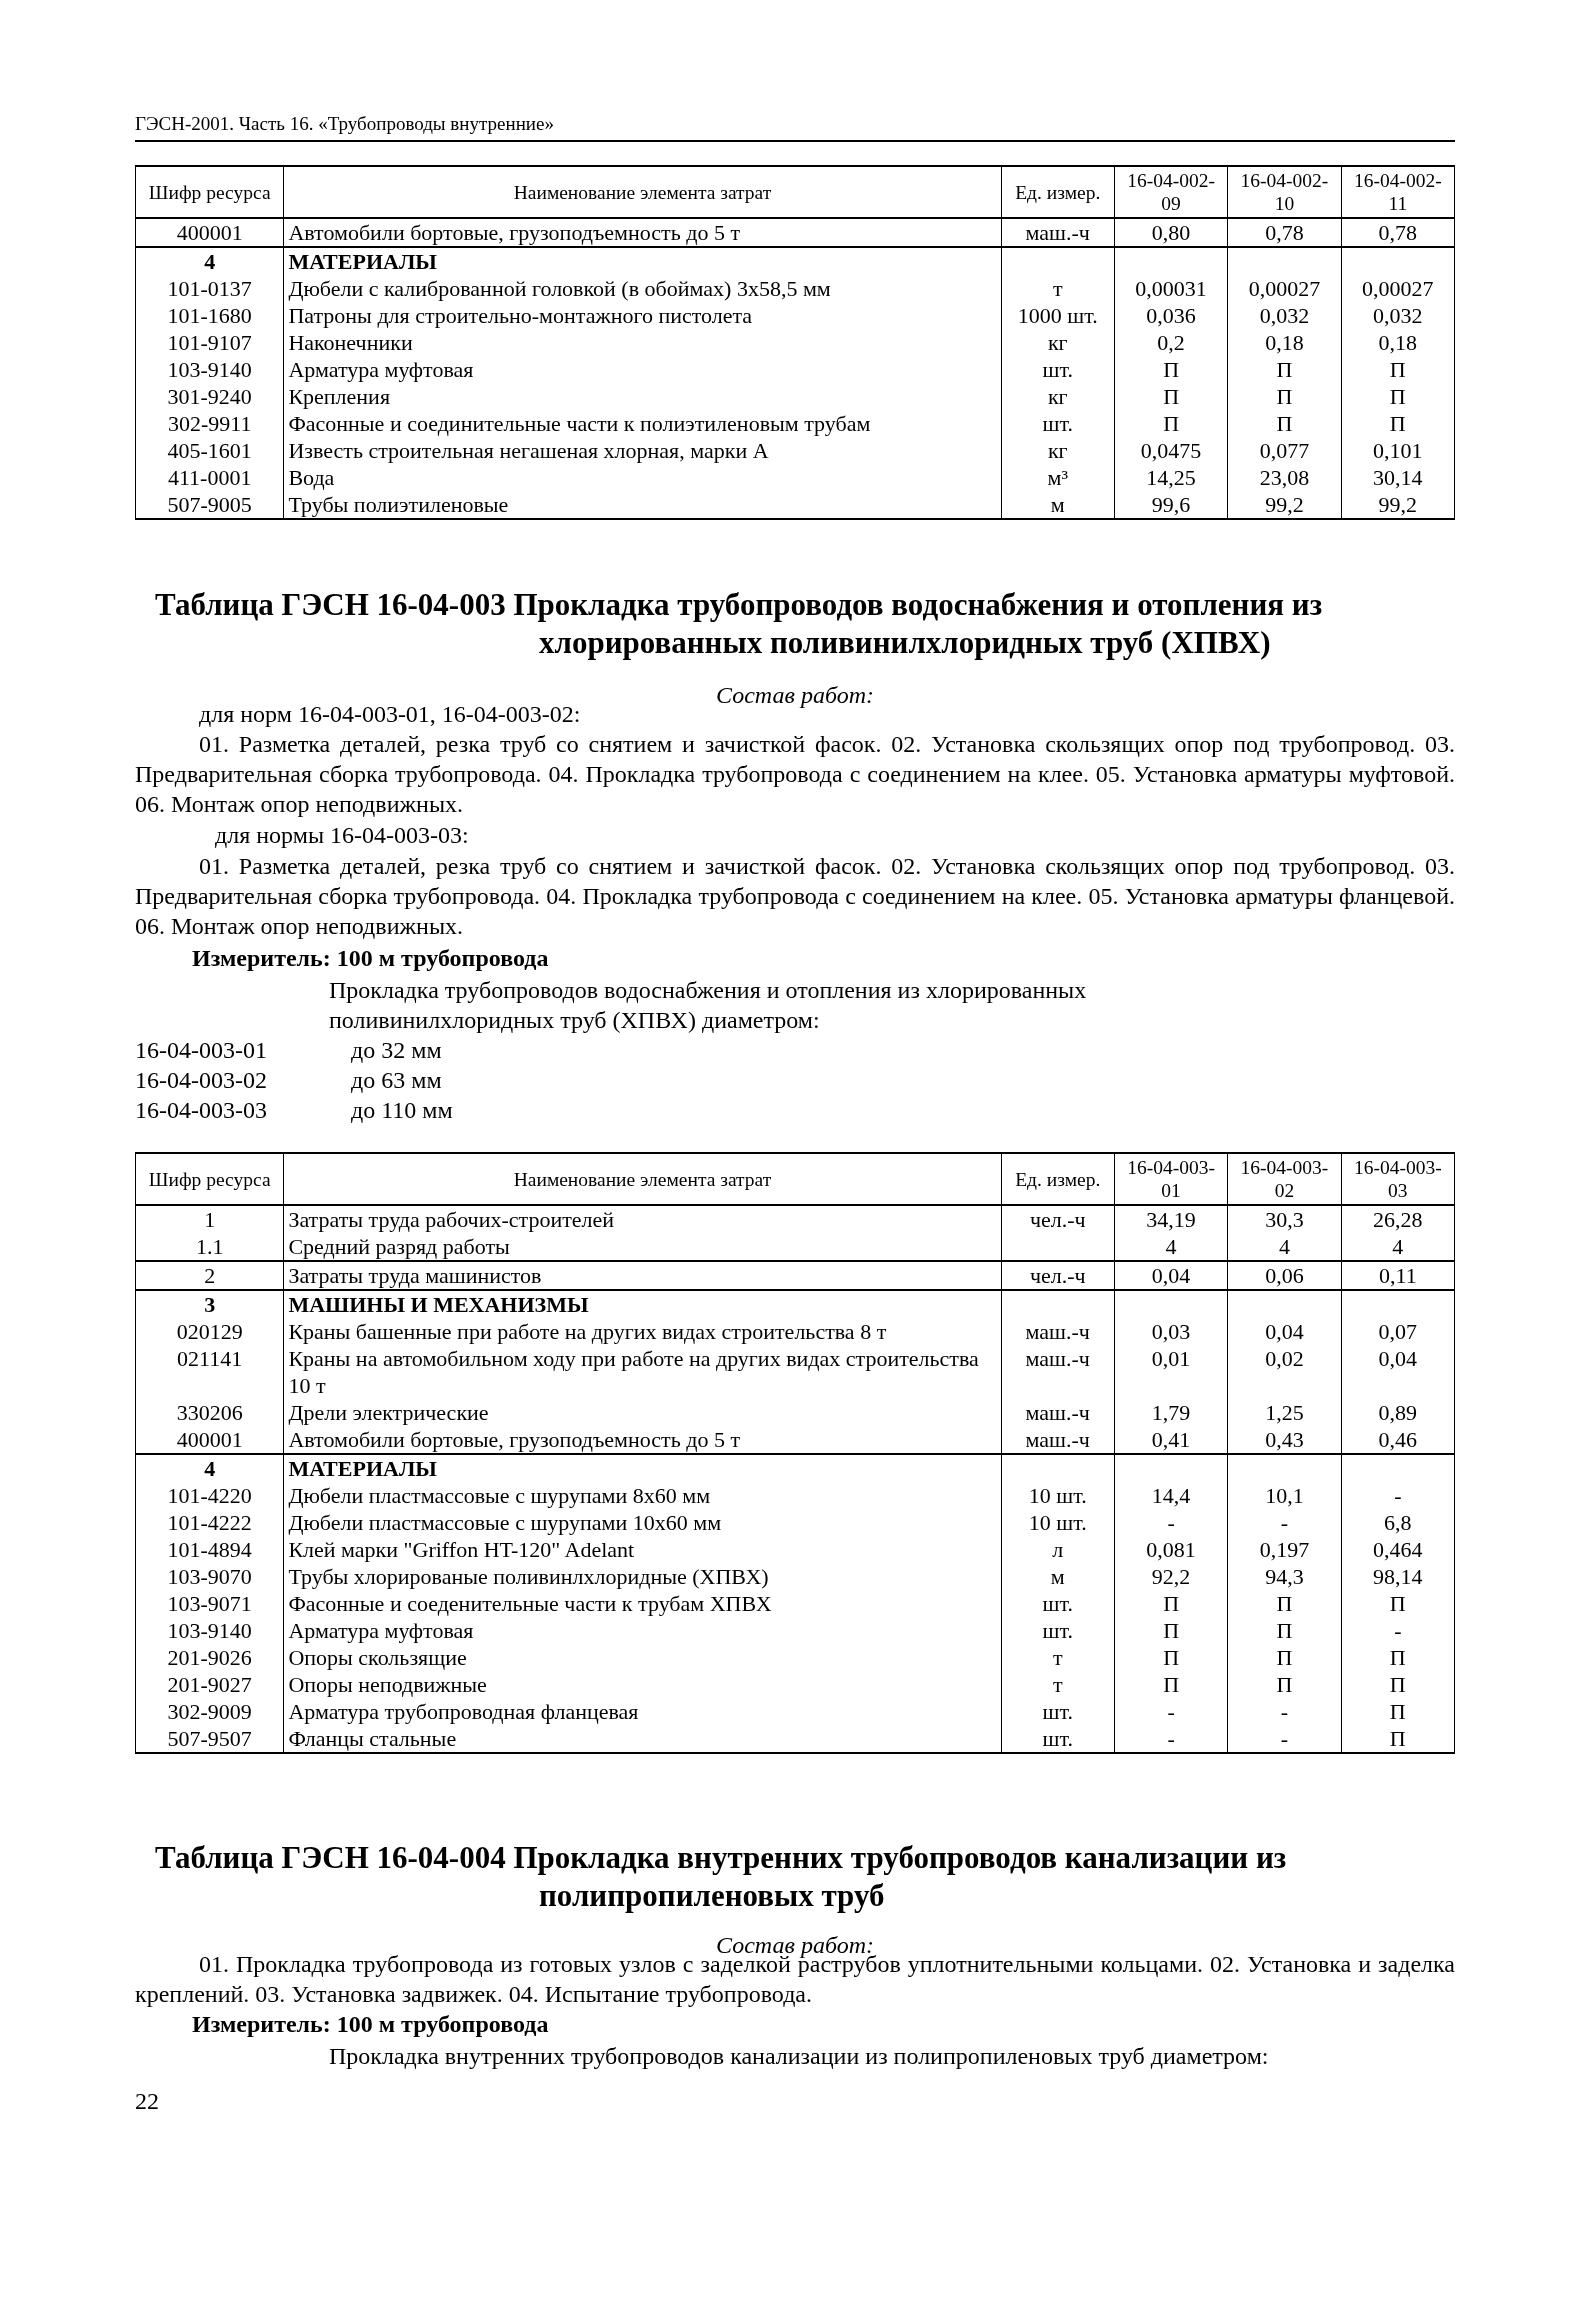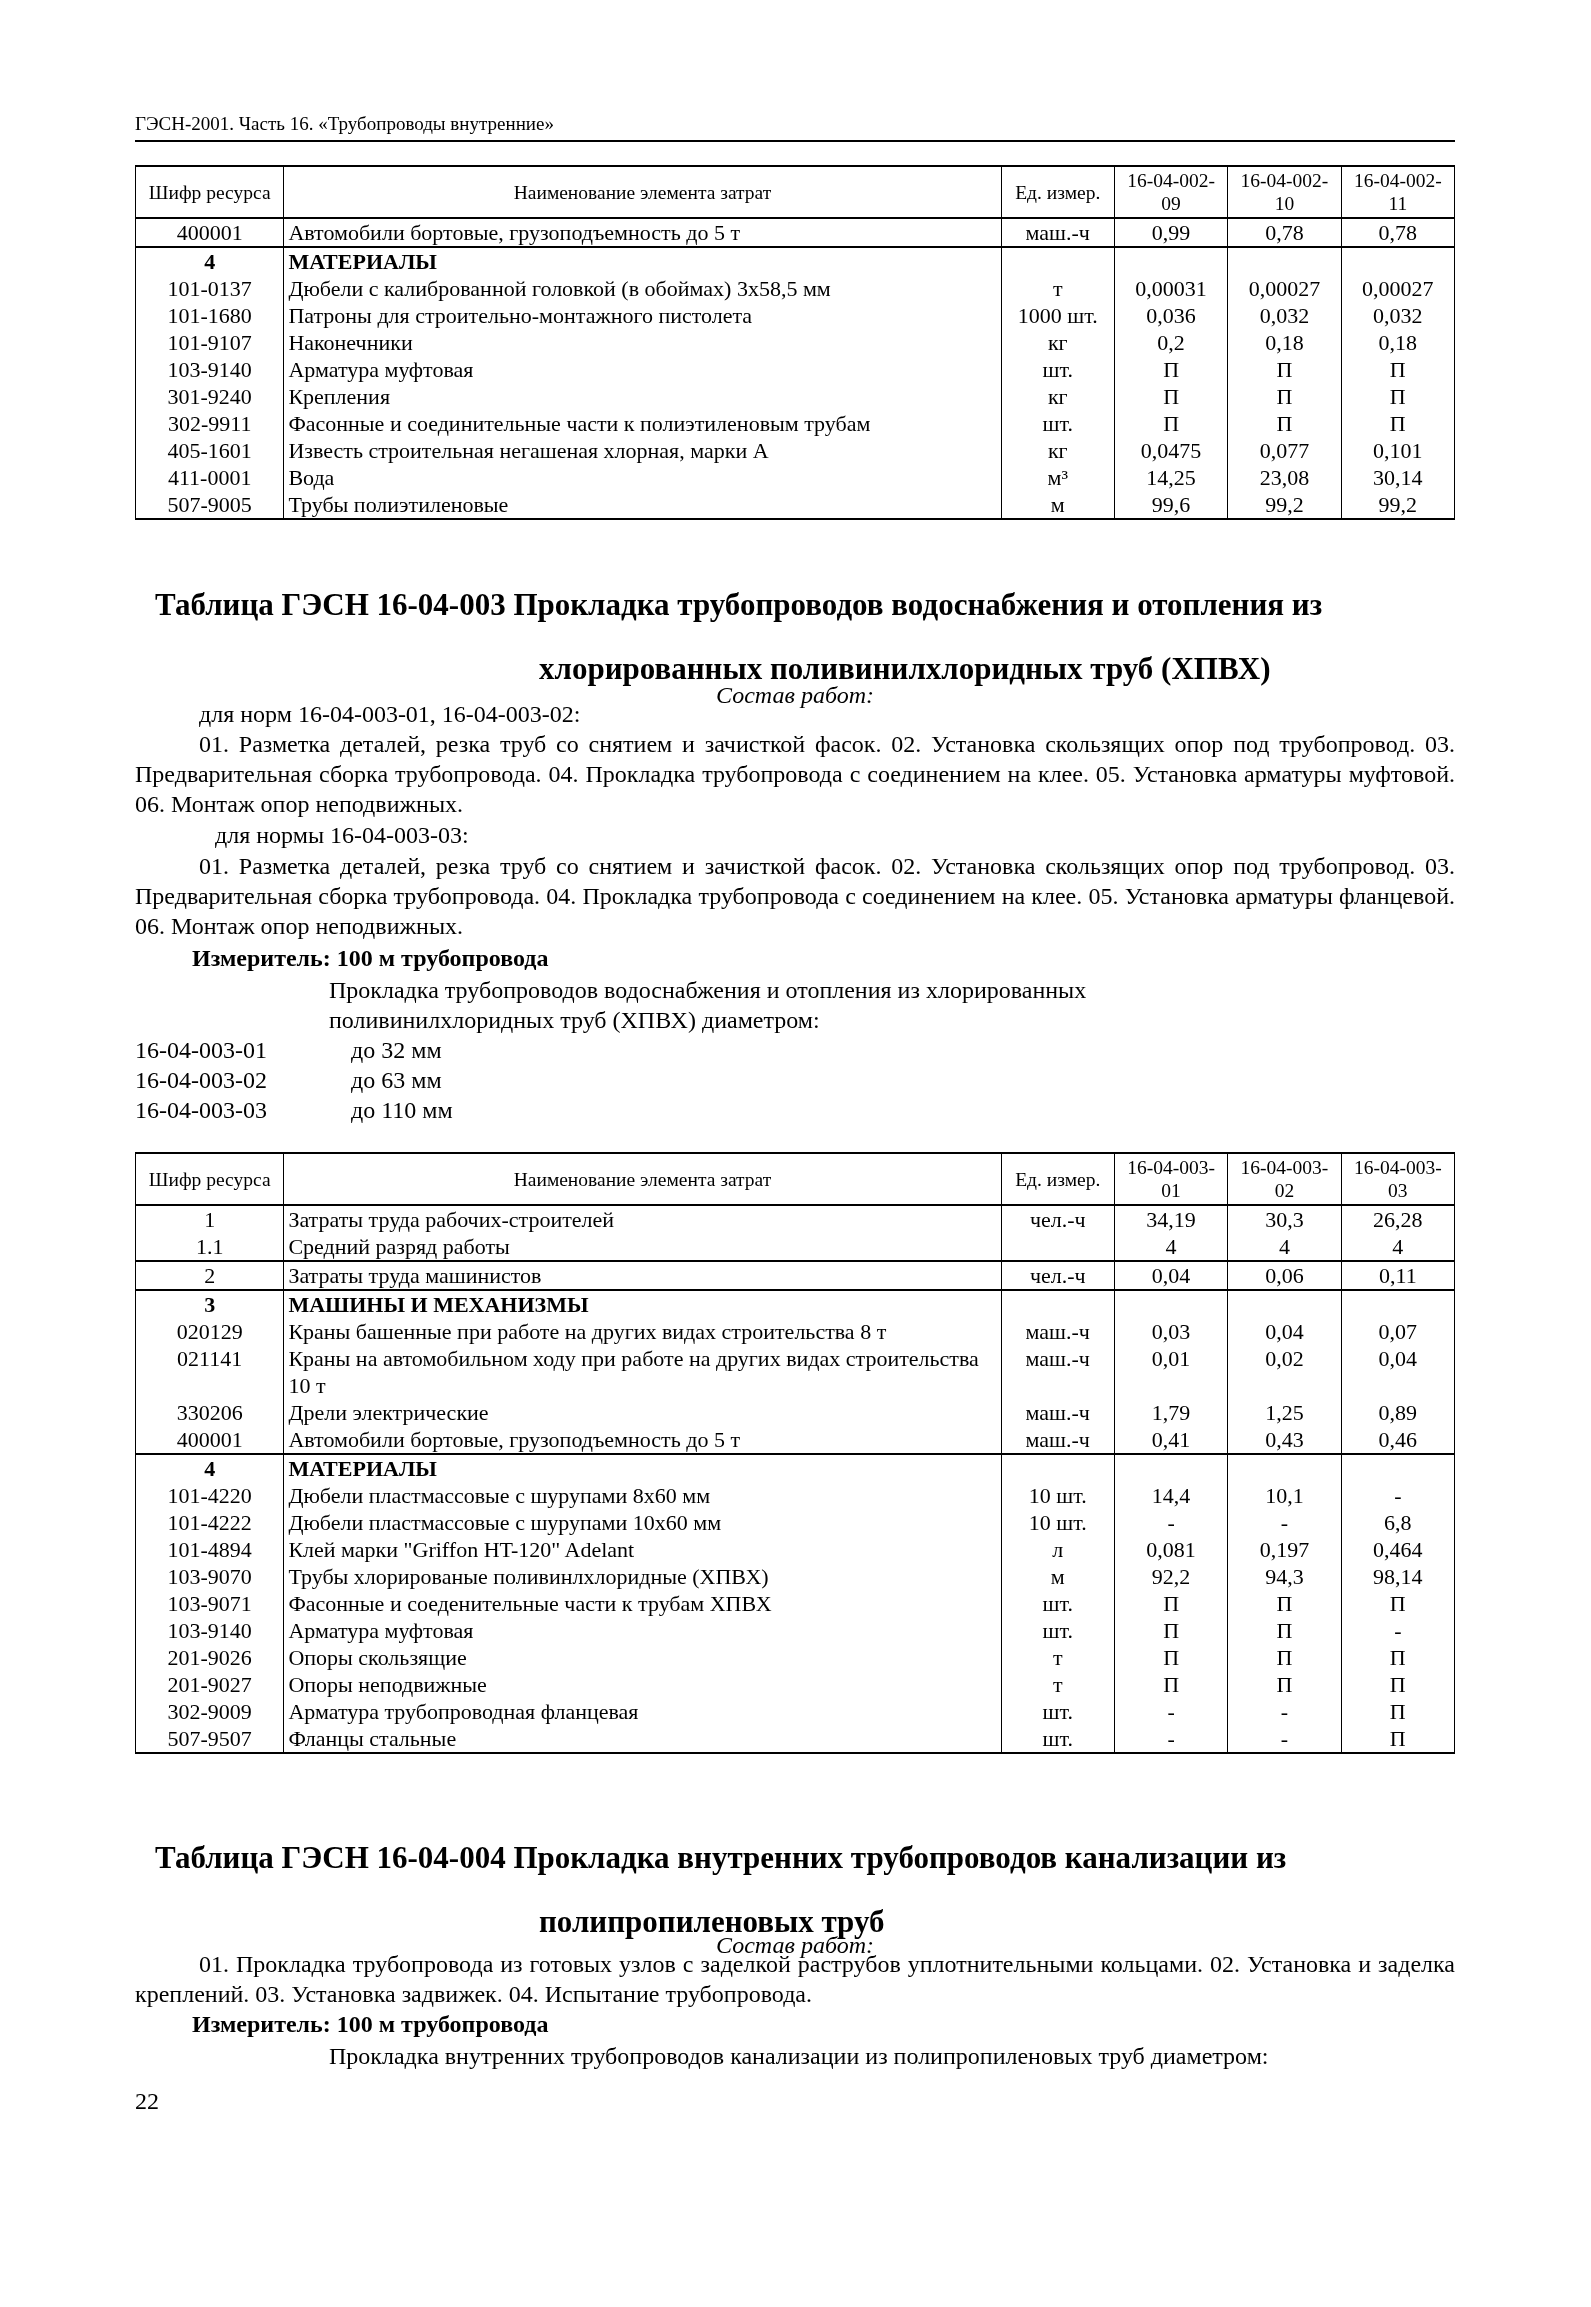--- a/index.html
+++ b/index.html
@@ -24,21 +24,21 @@
   table.norm td.val { text-align: center; width: 101px; }
   table.norm tr.group-start td { border-top: 2.7px solid #000; }
   table.norm tr.last td { border-bottom: 2.7px solid #000; }
   table.norm .bold { font-weight: bold; }
   .t1 { top: 165px; }
   .t2 { top: 1152px; }
   .title {
     position: absolute; left: 0; width: 1320px; font-weight: bold; font-size: 31px; line-height: 38px;
   }
   .title .l1 { display: block; padding-left: 20px; }
-  .title .l2 { display: block; padding-left: 404px; margin-top: 26px; }
+  .title .l2 { display: block; padding-left: 404px; }
   .subtitle { position: absolute; left: 0; width: 1320px; text-align: center; font-style: italic; font-size: 24px; margin-top: 16px; }
   .para { position: absolute; left: 0; width: 1320px; font-size: 24px; line-height: 30px; text-align: justify; }
   .indent { text-indent: 64px; }
   .meter { position: absolute; left: 57px; font-weight: bold; font-size: 24px; }
   .desc { position: absolute; left: 194px; font-size: 24px; line-height: 30px; width: 1078px; }
   .normlist { position: absolute; left: 0; font-size: 24px; line-height: 30px; }
   .normlist .row { display: flex; }
   .normlist .row span:first-child { width: 216px; }
   .pagenum { position: absolute; left: 0; top: 2088px; font-size: 24px; }
 </style>
@@ -58,21 +58,21 @@
         <th>16-04-002-09</th>
         <th>16-04-002-10</th>
         <th>16-04-002-11</th>
       </tr>
     </thead>
     <tbody id="t1-body">
         <tr class="group-start">
           <td class="code">400001</td>
           <td class="name">Автомобили бортовые, грузоподъемность до 5 т</td>
           <td class="unit">маш.-ч</td>
-          <td class="val">0,99</td>
+          <td class="val">0,80</td>
           <td class="val">0,78</td>
           <td class="val">0,78</td>
         </tr>
         <tr class="group-start">
           <td class="code bold">4</td>
           <td class="name bold">МАТЕРИАЛЫ</td>
           <td class="unit"></td>
           <td class="val"></td>
           <td class="val"></td>
           <td class="val"></td>

